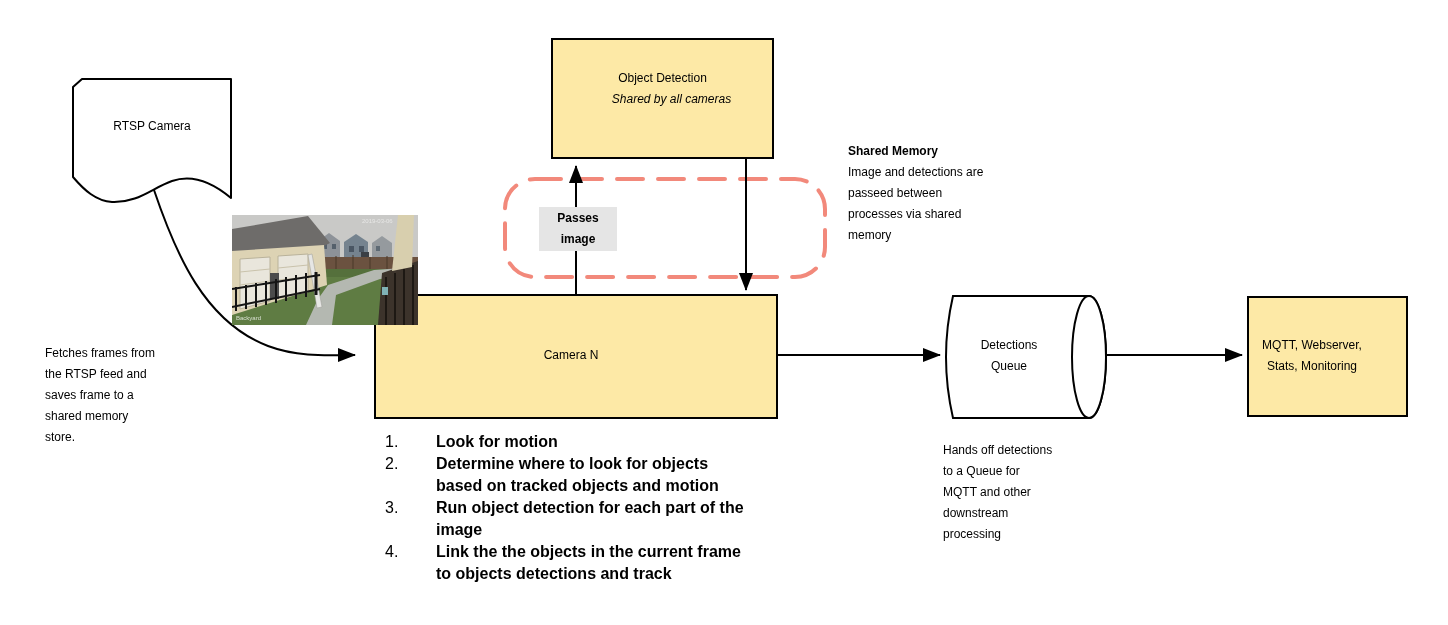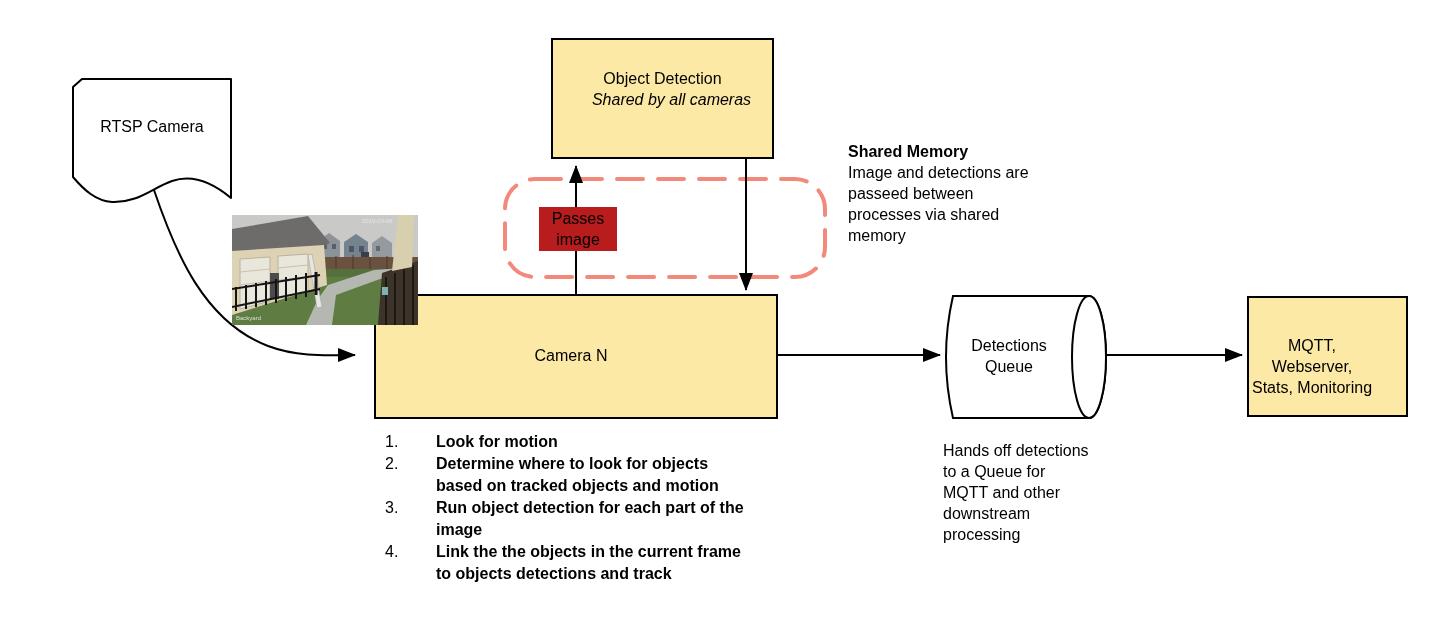--- a/index.html
+++ b/index.html
@@ -8,28 +8,28 @@
     width: 1448px;
     height: 625px;
     background: #ffffff;
     overflow: hidden;
     font-family: "Liberation Sans", "DejaVu Sans", sans-serif;
     color: #000000;
   }
   #shapes { position: absolute; left: 0; top: 0; }
   .lbl {
     position: absolute;
-    font-size: 16px;
+    font-size: 12px;
     line-height: 21px;
     white-space: pre-line;
   }
   .center { text-align: center; }
   .bold { font-weight: bold; }
   .italic { font-style: italic; }
-  .onarrow { background: #b91c1c; padding: 1px 2px; }
+  .onarrow { background: #e5e5e5; padding: 1px 2px; font-weight: bold; }
   .steps { position: absolute; left: 385px; top: 431px; width: 400px; }
   .step-row { display: flex; font-size: 16px; line-height: 22px; }
   .step-num { width: 51px; flex: 0 0 51px; }
   .step-text { flex: 1; white-space: pre-line; font-weight: bold; }
 </style>
 </head>
 <body>
 
 <div id="canvas">
 
@@ -141,20 +141,25 @@
         <rect x="150" y="72" width="6" height="8" fill="#7fb2b5"></rect>
       </g>
 
       <text x="130" y="8" font-size="6" fill="#ffffff" opacity="0.55" font-family="Liberation Sans, sans-serif">2019-03-06</text>
       <text x="4" y="105" font-size="6" fill="#ffffff" opacity="0.75" font-family="Liberation Sans, sans-serif">Backyard</text>
     </svg>
   </svg>
 
   <div class="lbl center" style="left:73px; top:116px; width:158px;">RTSP Camera</div>
 
+  <div class="lbl" style="left:45px; top:343px; width:240px;">Fetches frames from
+the RTSP feed and
+saves frame to a
+shared memory
+store.</div>
 
   <div class="lbl center" style="left:552px; top:68px; width:221px;">Object Detection</div>
   <div class="lbl center italic" style="left:552px; top:89px; width:239px;">Shared by all cameras</div>
 
   <div class="lbl center onarrow" style="left:539px; top:207px; width:74px;">Passes
 image</div>
 
   <div class="lbl bold" style="left:848px; top:141px; width:220px;">Shared Memory</div>
   <div class="lbl" style="left:848px; top:162px; width:220px;">Image and detections are
 passeed between

